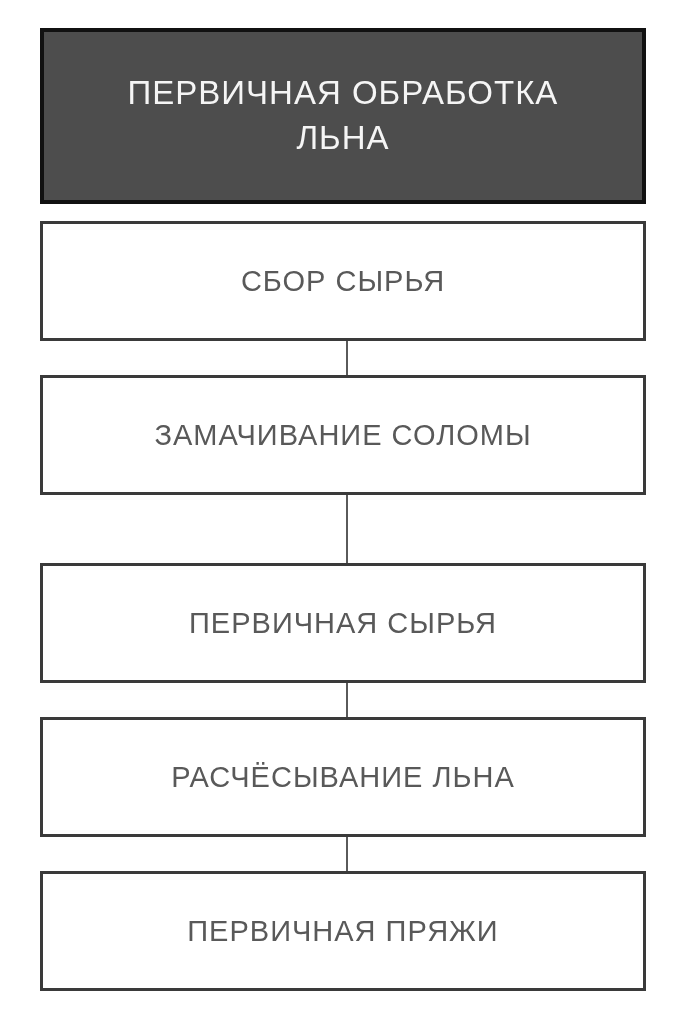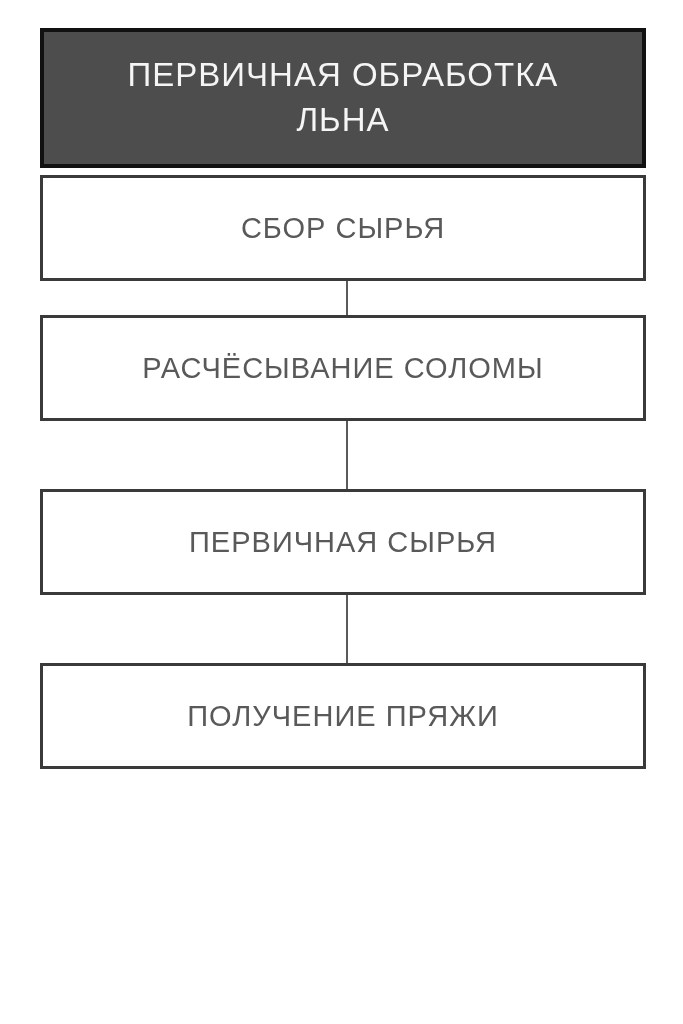--- a/index.html
+++ b/index.html
@@ -20,36 +20,36 @@
     font-family: "Liberation Sans", "DejaVu Sans", sans-serif;
     overflow: hidden;
   }
   .flow {
     width: 606px;
     margin: 28px 0 0 40px;
     display: flex;
     flex-direction: column;
   }
   .header-box {
-    height: 140px;
+    height: 176px;
     background: var(--header-fill);
     border: 4px solid var(--header-border);
     color: var(--header-text);
     display: flex;
     align-items: center;
     justify-content: center;
     text-align: center;
     font-size: 33px;
     line-height: 1.35;
     letter-spacing: 1px;
     padding: 0 58px;
-    margin-bottom: 7px;
+    margin-bottom: 17px;
   }
   .step-box {
-    height: 106px;
+    height: 120px;
     background: var(--box-fill);
     border: 3px solid var(--box-border);
     color: var(--box-text);
     display: flex;
     align-items: center;
     justify-content: center;
     text-align: center;
     font-size: 29px;
     letter-spacing: 1px;
     padding: 0 20px;
@@ -71,34 +71,37 @@
     <span>ПЕРВИЧНАЯ ОБРАБОТКА ЛЬНА</span>
   </div>
 
   <div class="step-box">
     <span>СБОР СЫРЬЯ</span>
   </div>
 
   <div class="connector"></div>
 
   <div class="step-box">
-    <span>РАСЧЁСЫВАНИЕ СОЛОМЫ</span>
+    <span>ЗАМАЧИВАНИЕ СОЛОМЫ</span>
   </div>
 
   <div class="connector"></div>
 
 
   <div class="connector"></div>
 
   <div class="step-box">
     <span>ПЕРВИЧНАЯ СЫРЬЯ</span>
   </div>
 
   <div class="connector"></div>
 
+  <div class="step-box">
+    <span>РАСЧЁСЫВАНИЕ ЛЬНА</span>
+  </div>
 
   <div class="connector"></div>
 
   <div class="step-box">
-    <span>ПОЛУЧЕНИЕ ПРЯЖИ</span>
+    <span>ПЕРВИЧНАЯ ПРЯЖИ</span>
   </div>
 
 </div>
 
 </body></html>

